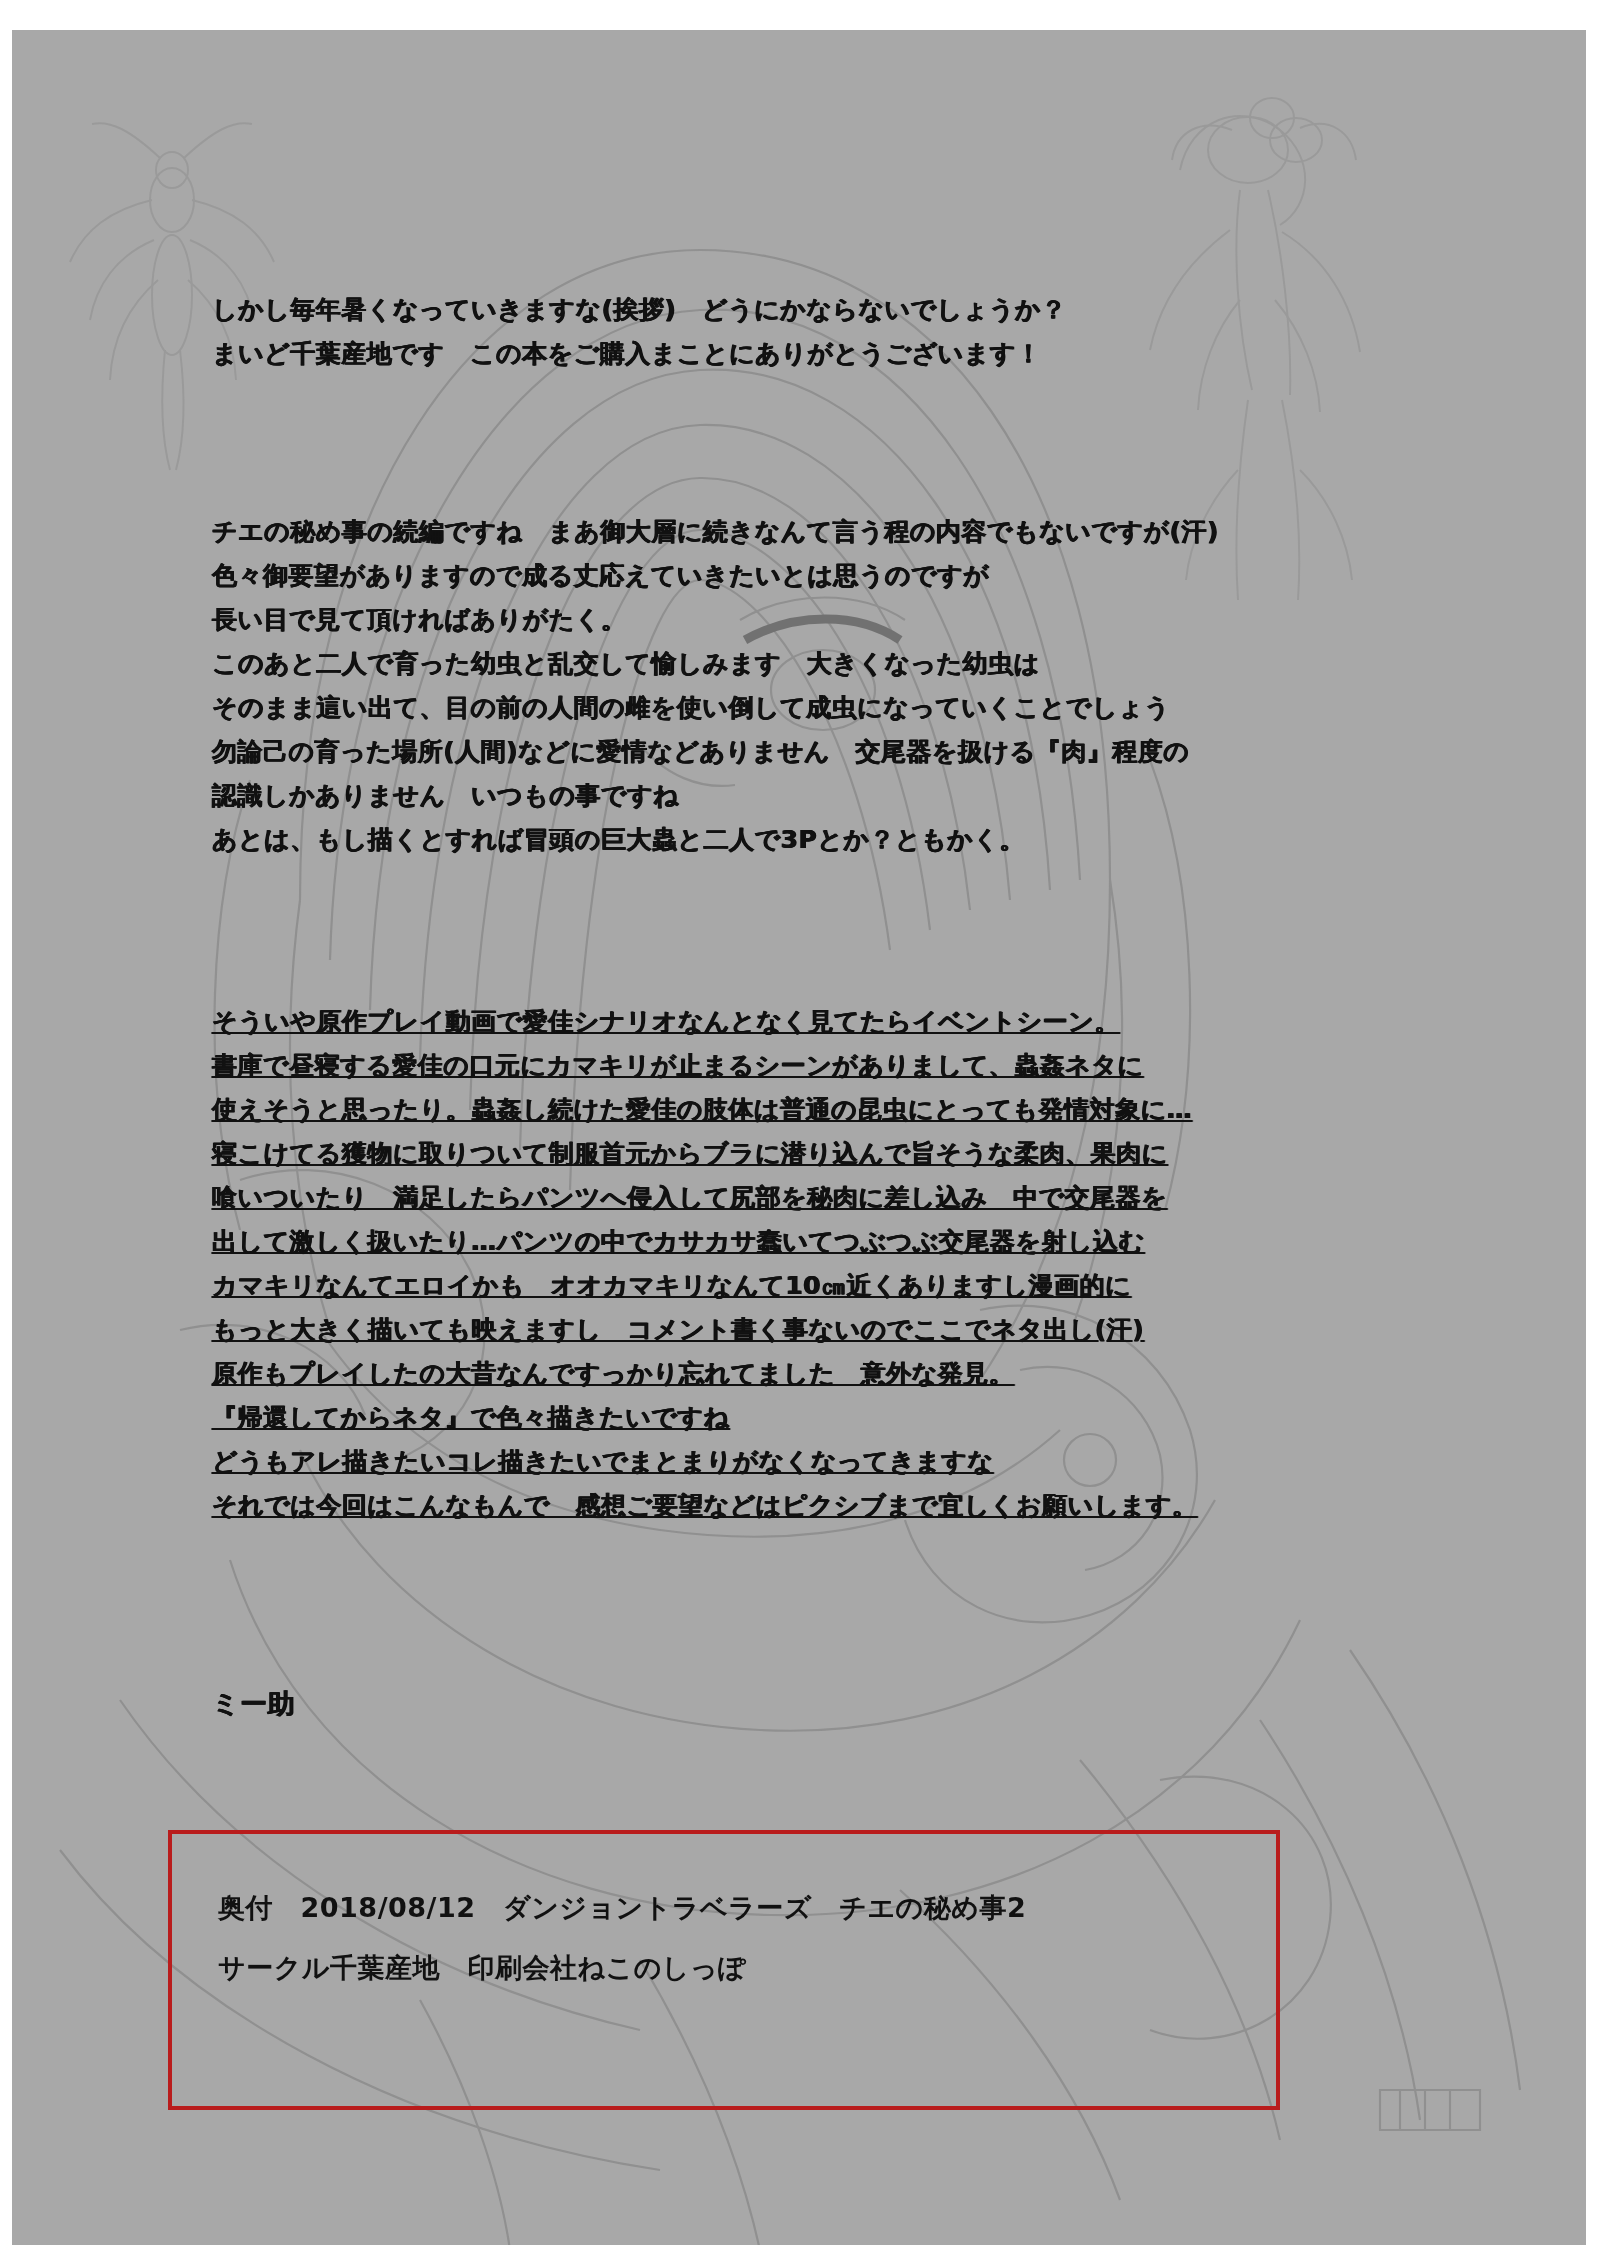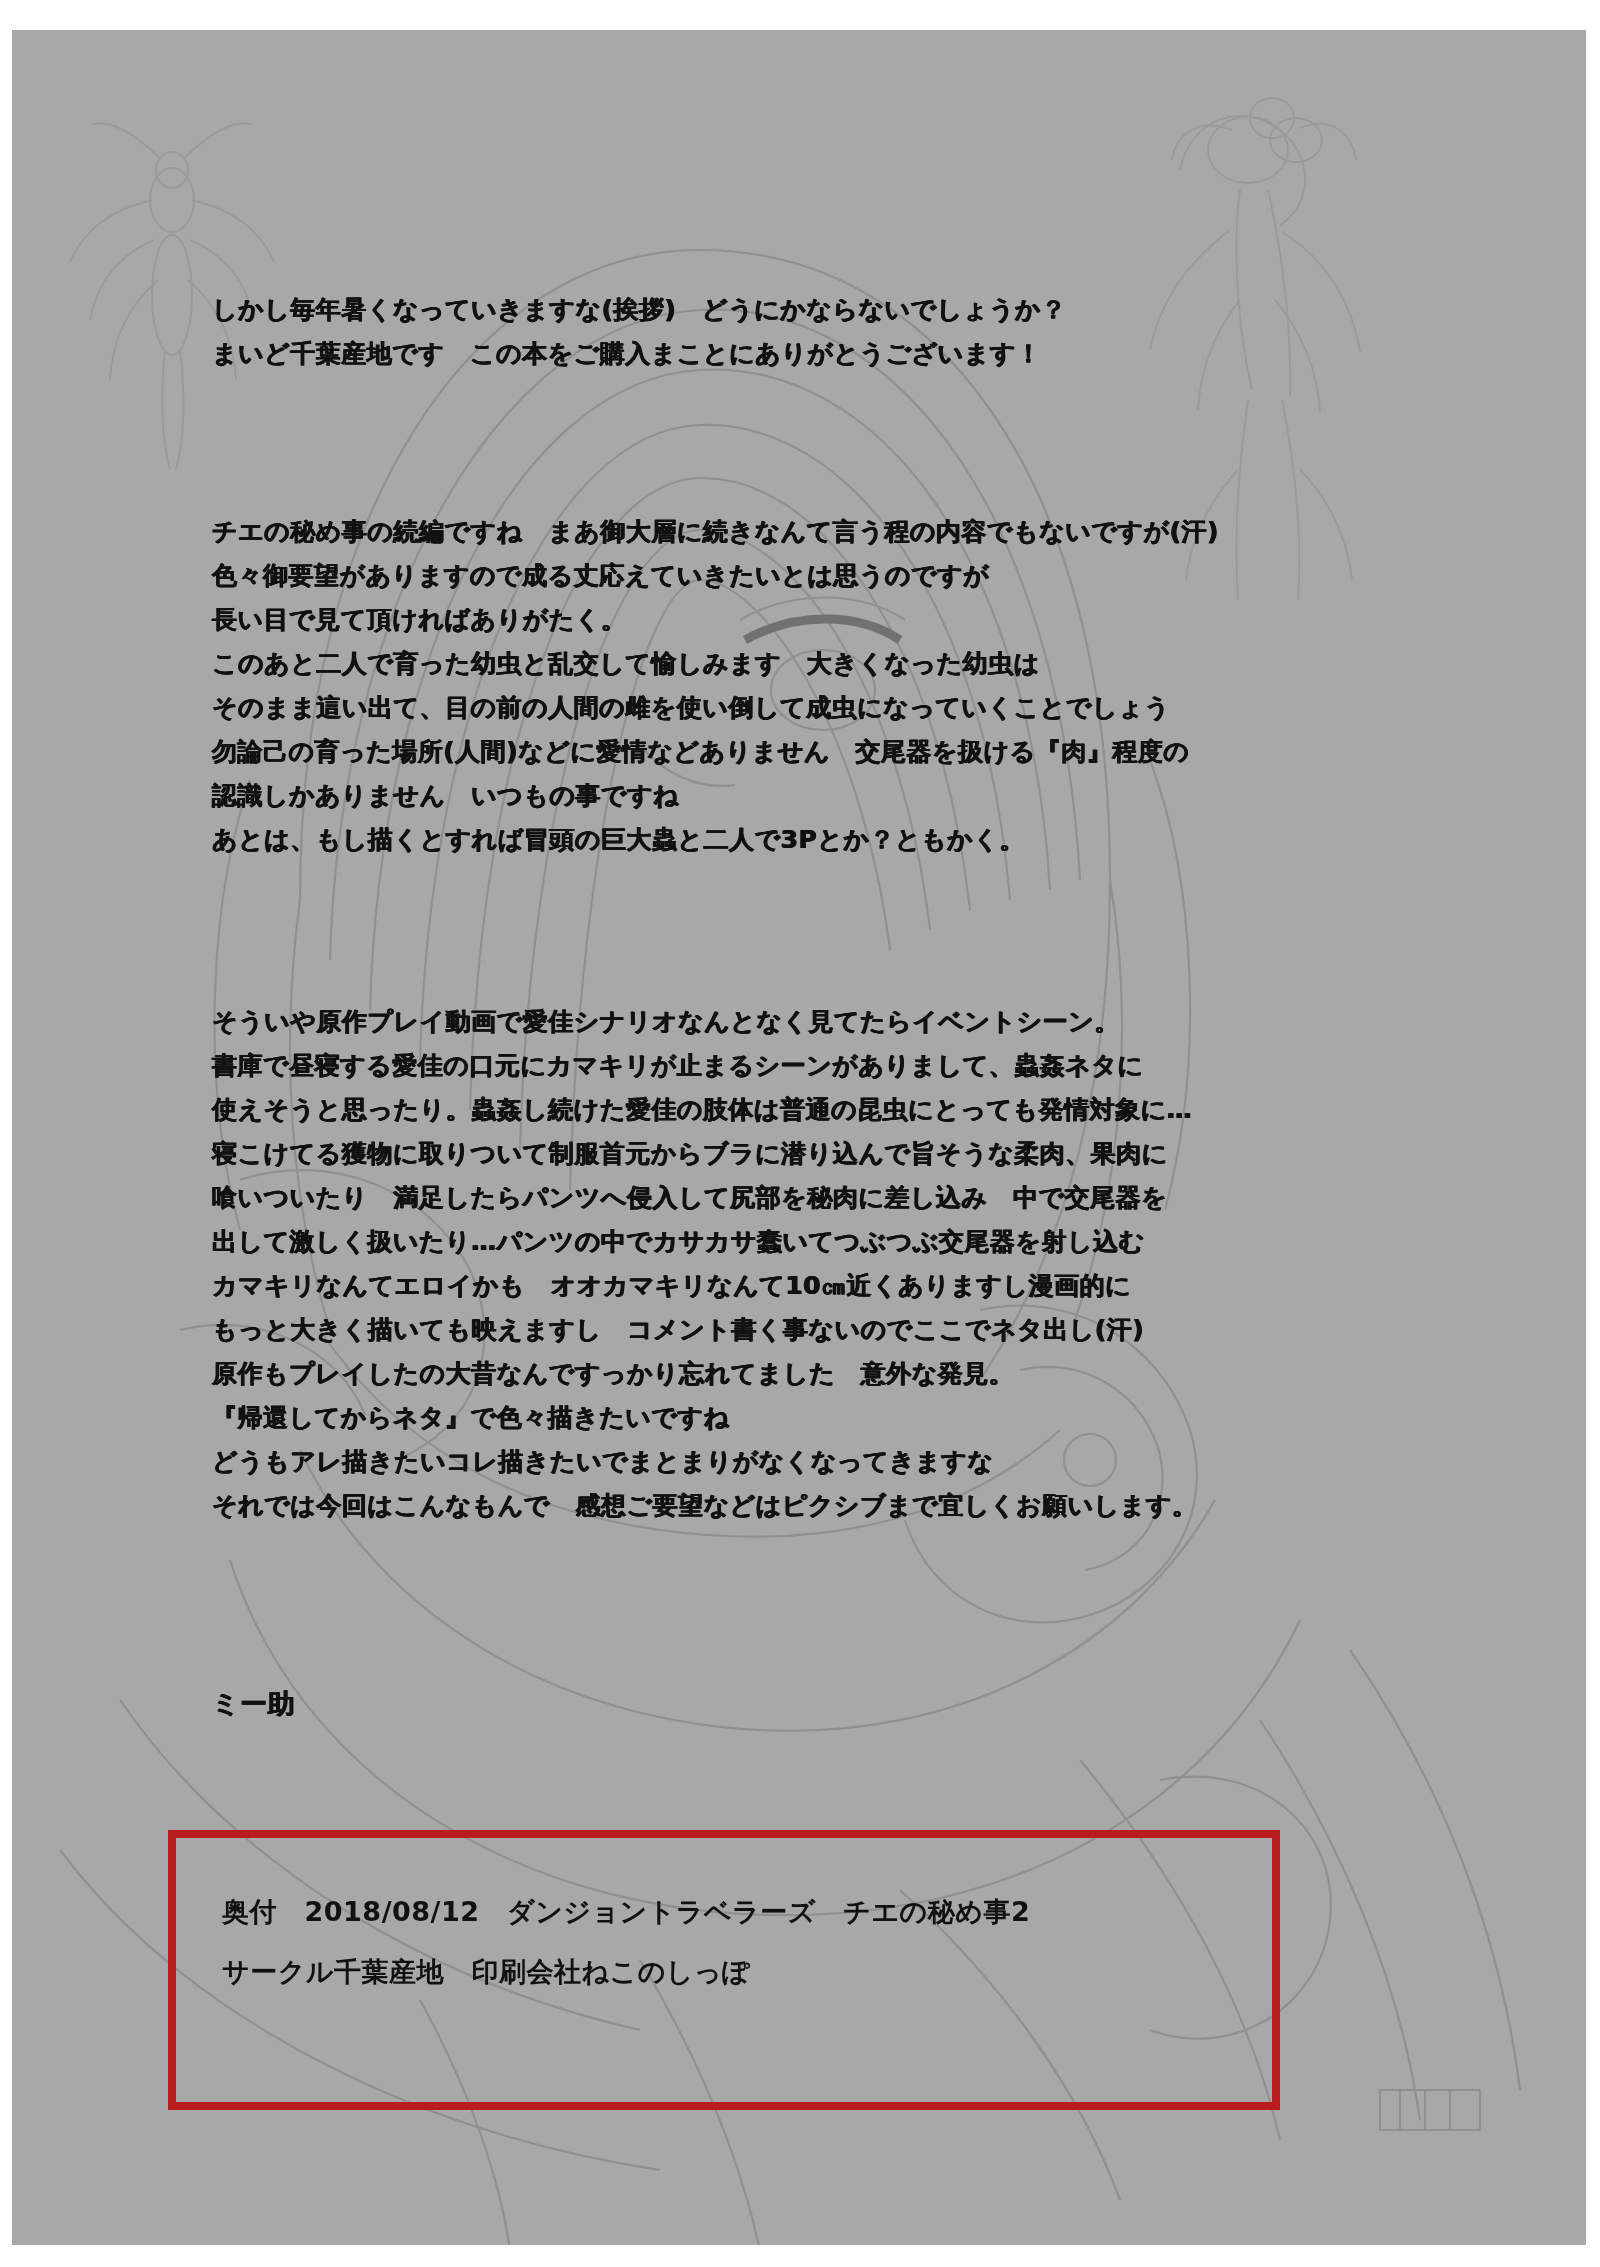--- a/index.html
+++ b/index.html
@@ -61,35 +61,35 @@
     line-height: 44px;
     letter-spacing: 0.5px;
     white-space: pre;
     font-weight: 600;
     text-shadow:
        0.6px 0 0 #111,
       -0.6px 0 0 #111;
   }
   .para.block1 { left: 212px; top: 288px; }
   .para.block2 { left: 212px; top: 472px; margin-top: 38px; }
-  .para.block3 { left: 212px; top: 1000px; }
+  .para.block3 { left: 212px; top: 1000px; text-decoration: underline; }
   .para.signature {
     left: 212px;
     top: 1682px;
     font-size: 27px;
   }
 
   
   .colophon {
     position: absolute;
     left: 168px;
     top: 1830px;
     width: 1112px;
     height: 280px;
-    border: 8px solid #b91c1c;
+    border: 4px solid #b91c1c;
     background: transparent;
     z-index: 30;
     box-sizing: border-box;
     padding-left: 7px;
   }
   .colophon-inner {
     position: absolute;
     left: 46px;
     top: 44px;
     color: #111111;

